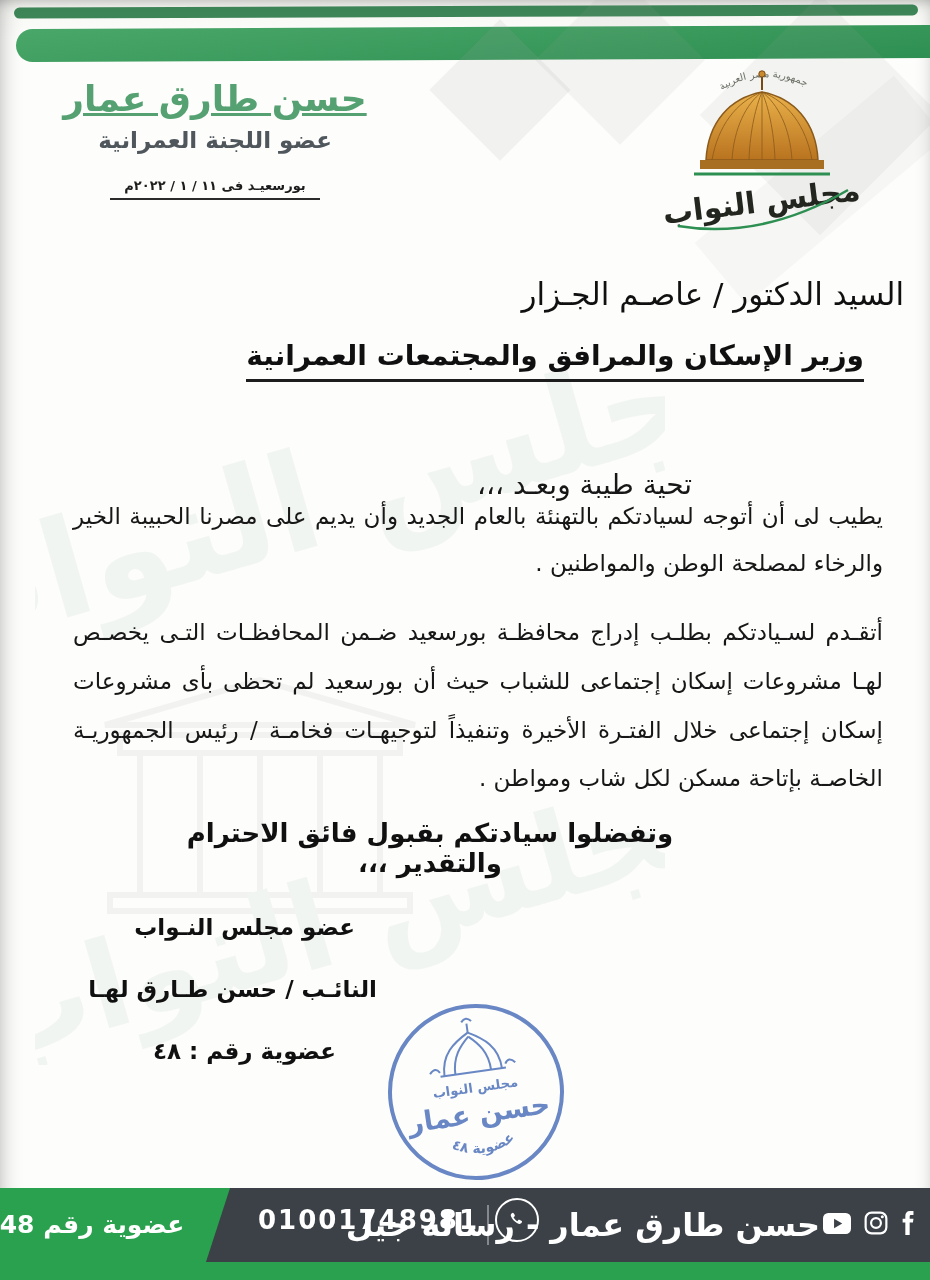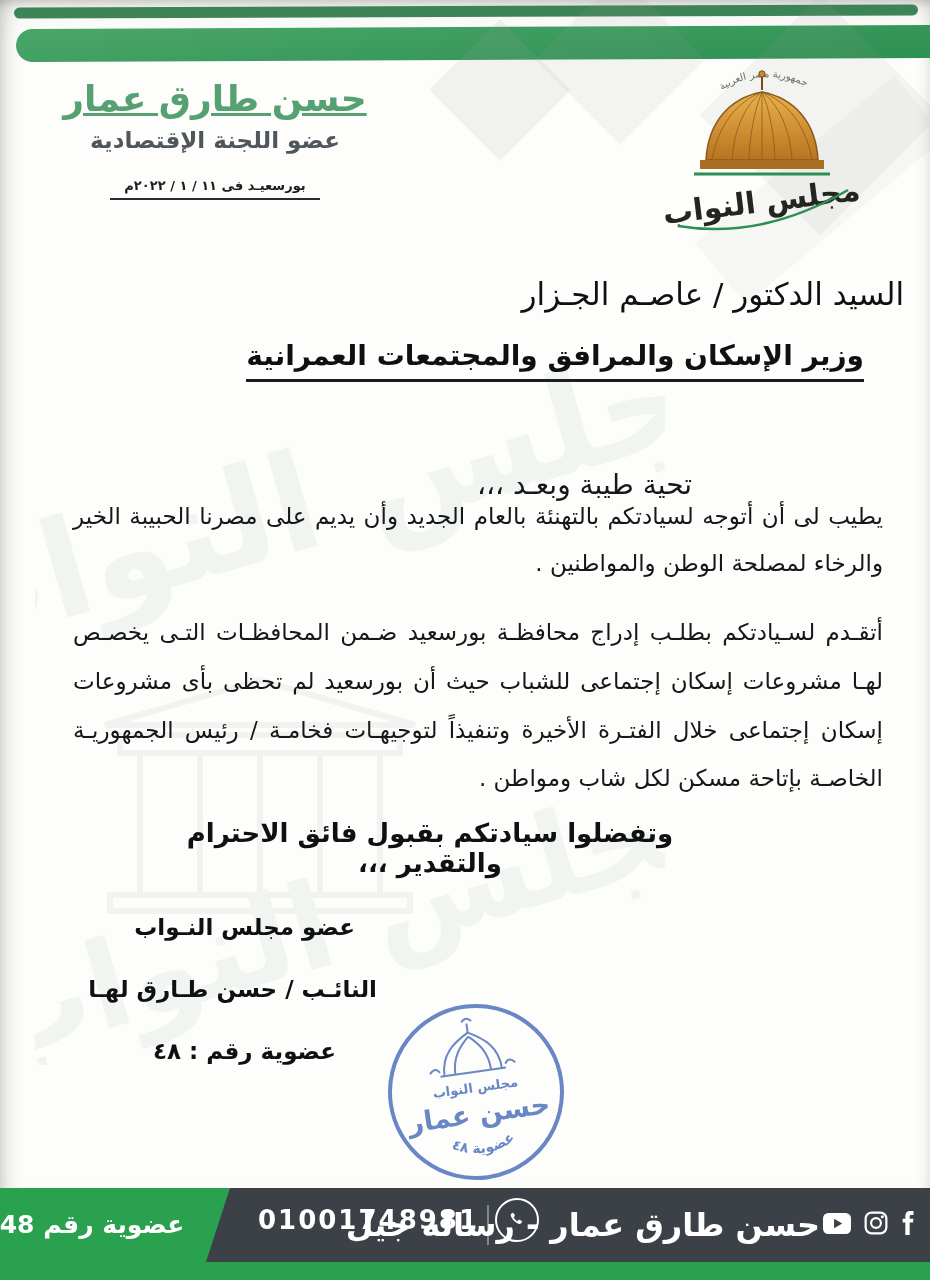--- a/index.html
+++ b/index.html
@@ -75,21 +75,21 @@
         <line x1="285" y1="458" x2="285" y2="600"></line>
         <line x1="345" y1="458" x2="345" y2="600"></line>
         <rect x="75" y="600" width="300" height="16"></rect>
       </g>
       <text x="330" y="660" font-size="120" font-weight="bold" text-anchor="middle" fill="#3a7d55" transform="rotate(-16 330 660)">مجلس النواب</text>
     </svg>
   </div>
 
   <div class="sender">
     <div class="sender-name">حسن طارق عمار</div>
-    <div class="sender-title2">عضو اللجنة الإقتصادية</div>
+    <div class="sender-title2">عضو اللجنة العمرانية</div>
     <div class="date-line">بورسعيـد فى ١١ / ١ / ٢٠٢٢م</div>
   </div>
 
   <div class="logo">
     <svg viewBox="0 0 225 200" width="225" height="200">
       <defs>
         <linearGradient id="domeGrad" x1="0" y1="0" x2="0" y2="1">
           <stop offset="0" stop-color="#eab24b"></stop>
           <stop offset="1" stop-color="#b9731f"></stop>
         </linearGradient>

